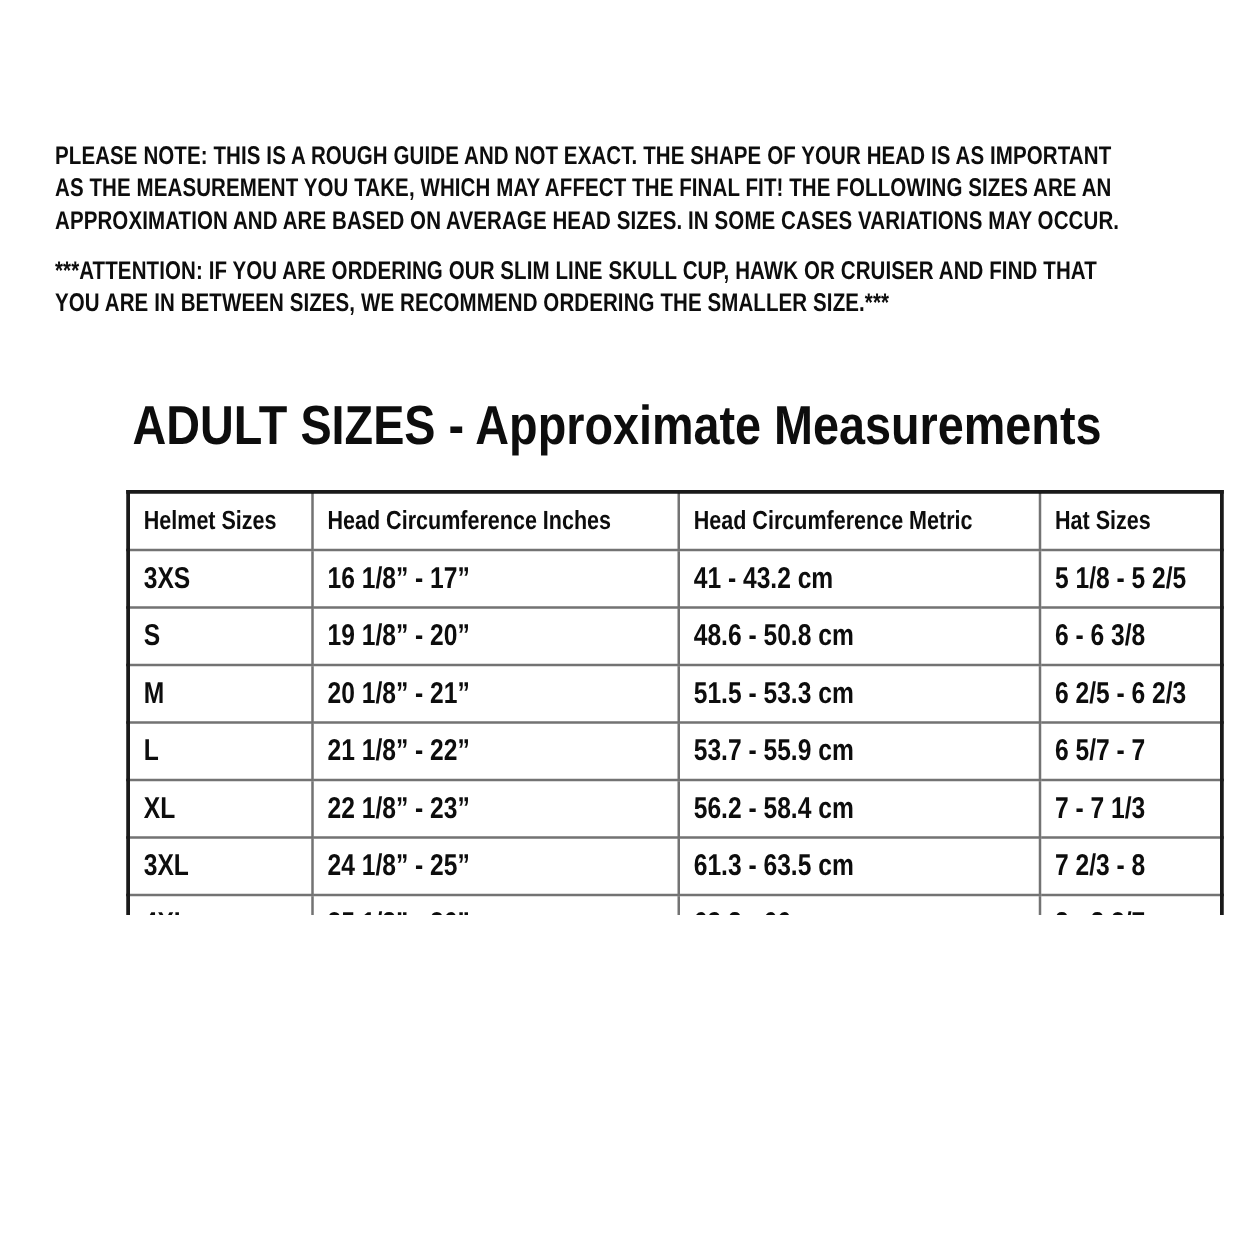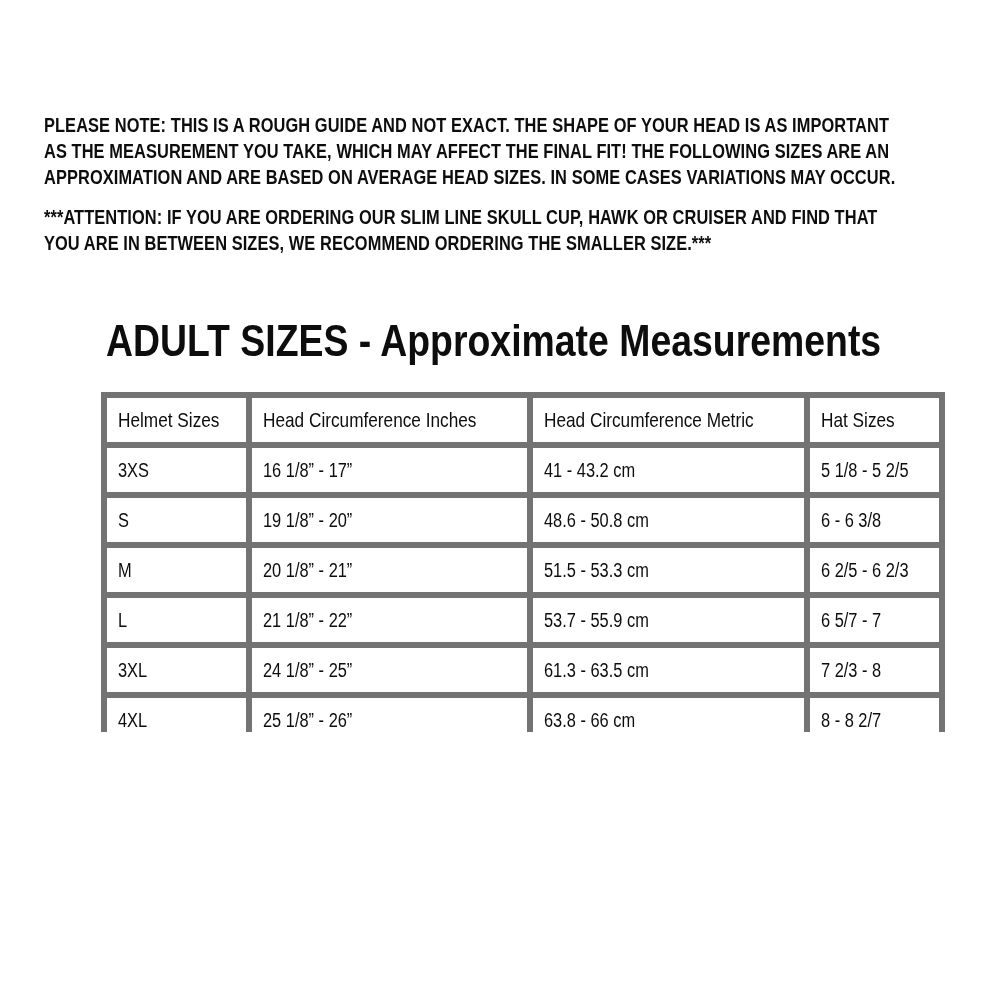--- a/index.html
+++ b/index.html
@@ -45,29 +45,29 @@
   table.size-table {
     position: absolute;
     left: 101px;
     top: 392px;
     border-collapse: collapse;
     table-layout: fixed;
     border: 3px solid #1a1a1a;
   }
   table.size-table th,
   table.size-table td {
-    border: 6px solid #737373;
+    border: 2px solid #737373;
     padding: 0 4px 0 11px;
     text-align: left;
     vertical-align: middle;
-    font-weight: 400;
+    font-weight: 700;
     overflow: hidden;
   }
   table.size-table th { height: 44px; font-size: 21px; }
-  table.size-table td { height: 44px; font-size: 20px; margin-left: 33px; }
+  table.size-table td { height: 44px; font-size: 24px; margin-left: 33px; }
   .cx {
     display: inline-block;
     transform: scaleX(0.82);
     transform-origin: 0 50%;
     white-space: nowrap;
   }
   td.metric-big { font-size: 24px; }
 </style>
 </head>
 <body>
@@ -117,20 +117,26 @@
         <td><span class="cx">51.5 - 53.3 cm</span></td>
         <td><span class="cx">6 2/5 - 6 2/3</span></td>
       </tr>
       <tr>
         <td><span class="cx">L</span></td>
         <td><span class="cx">21 1/8” - 22”</span></td>
         <td><span class="cx">53.7 - 55.9 cm</span></td>
         <td><span class="cx">6 5/7 - 7</span></td>
       </tr>
       <tr>
+        <td><span class="cx">XL</span></td>
+        <td><span class="cx">22 1/8” - 23”</span></td>
+        <td><span class="cx">56.2 - 58.4 cm</span></td>
+        <td><span class="cx">7 - 7 1/3</span></td>
+      </tr>
+      <tr>
         <td><span class="cx">3XL</span></td>
         <td><span class="cx">24 1/8” - 25”</span></td>
         <td><span class="cx">61.3 - 63.5 cm</span></td>
         <td><span class="cx">7 2/3 - 8</span></td>
       </tr>
       <tr>
         <td><span class="cx">4XL</span></td>
         <td><span class="cx">25 1/8” - 26”</span></td>
         <td><span class="cx">63.8 - 66 cm</span></td>
         <td><span class="cx">8 - 8 2/7</span></td>

